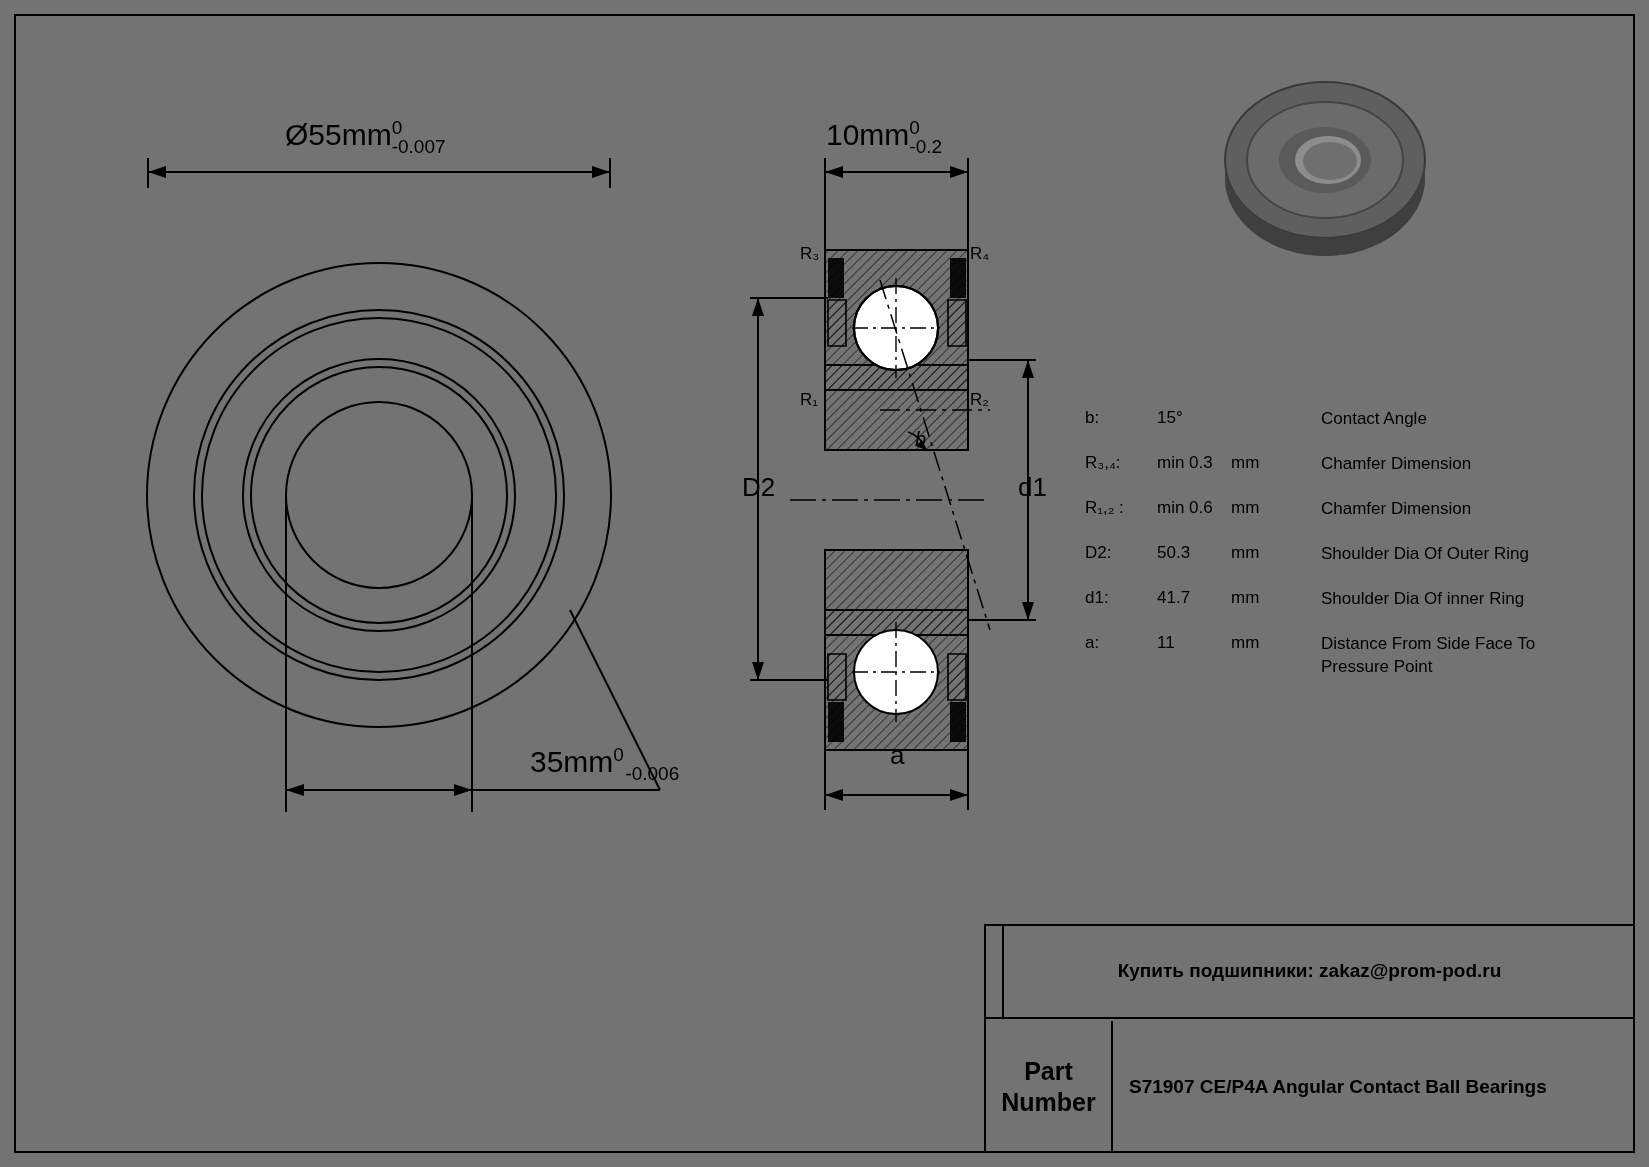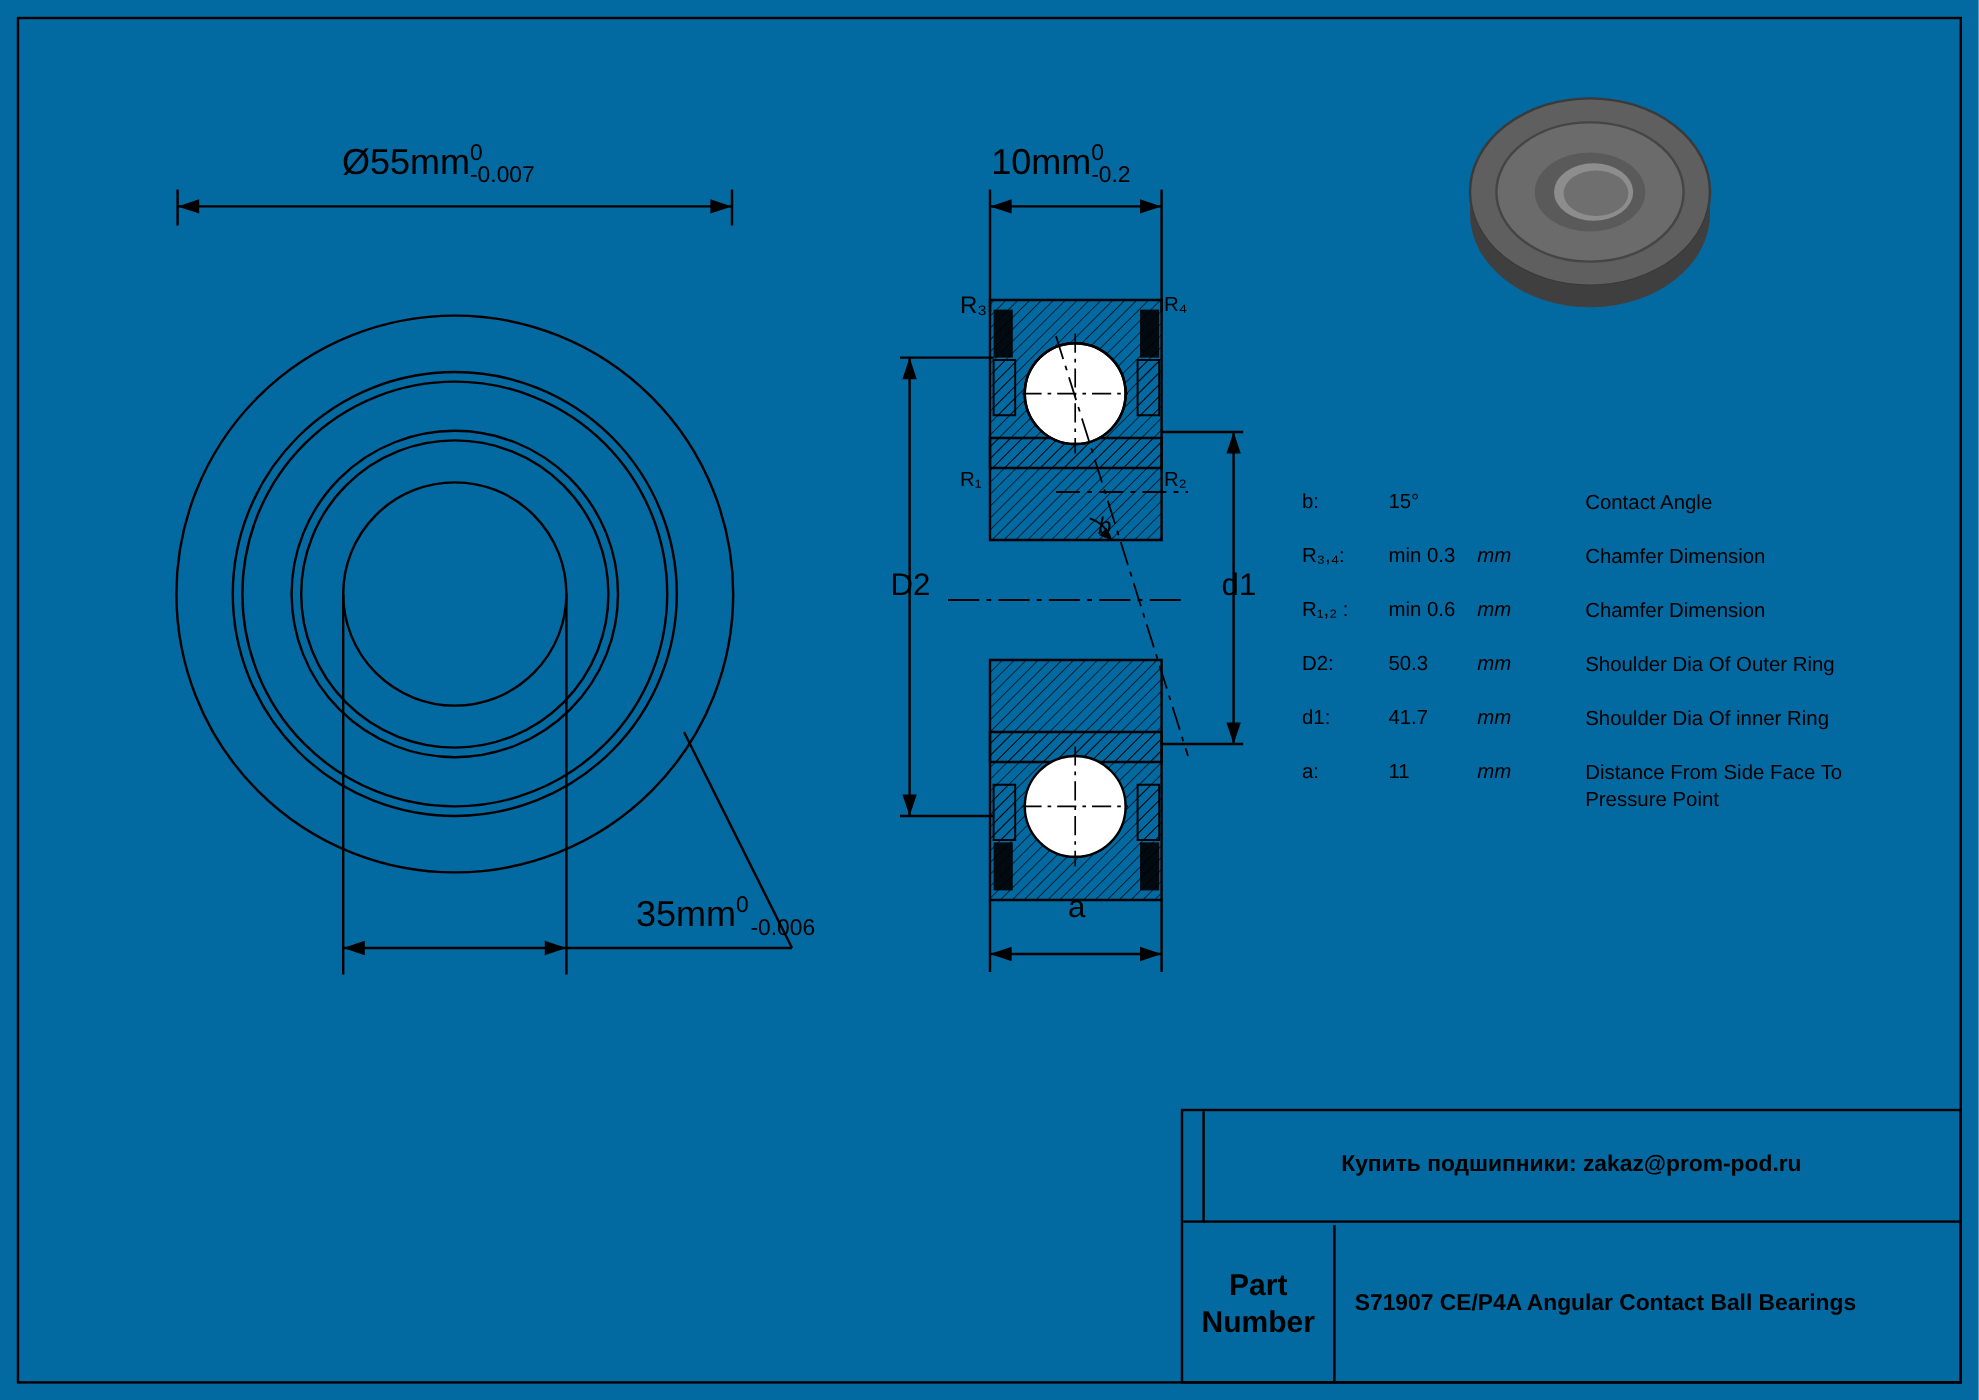--- a/index.html
+++ b/index.html
@@ -1,29 +1,29 @@
 <!DOCTYPE html>
 <html><head>
 <meta charset="utf-8">
 <style>
   html,body{margin:0;padding:0;background:#fff;}
   body{font-family:"Liberation Sans",sans-serif;color:#000;}
-  #page{position:relative;width:1649px;height:1167px;background:#0369a1;overflow:hidden;}
+  #page{position:relative;width:1649px;height:1167px;background:#737373;overflow:hidden;}
   .frame{position:absolute;left:14px;top:14px;width:1621px;height:1139px;border:2px solid #000;box-sizing:border-box;}
 
   
   .lbl{position:absolute;white-space:nowrap;}
   .dimtxt{font-size:30px;}
 
   
   .spec{position:absolute;left:1085px;top:408px;width:520px;font-size:17px;}
   .spec-row{display:flex;align-items:flex-start;margin-bottom:22px;}
   .spec-sym{width:72px;white-space:nowrap;}
   .spec-val{width:74px;white-space:nowrap;}
-  .spec-unit{width:90px;white-space:nowrap;font-style:italic;}
+  .spec-unit{width:90px;white-space:nowrap;}
   .spec-desc{flex:1;line-height:1.35;}
 
   
   .tb{position:absolute;left:984px;top:924px;width:651px;height:229px;border:2px solid #000;box-sizing:border-box;font-weight:bold;}
   .tb-top{position:absolute;left:0;top:0;width:100%;height:93px;box-sizing:border-box;border-bottom:2px solid #000;}
   .tb-email{position:absolute;left:0;right:0;top:34px;text-align:center;font-size:19px;}
   .tb-left{position:absolute;left:0;top:95px;width:127px;height:132px;box-sizing:border-box;border-right:2px solid #000;
            display:flex;align-items:center;justify-content:center;text-align:center;font-size:25px;line-height:1.25;}
   .tb-right{position:absolute;left:129px;top:95px;right:0;height:132px;display:flex;align-items:center;padding-left:14px;font-size:19px;}
   .tb-notch{position:absolute;left:0;top:0;width:18px;height:93px;border-right:2px solid #000;box-sizing:border-box;}
@@ -148,21 +148,21 @@
       <line x1="85" y1="645" x2="228" y2="645" stroke="#000" stroke-width="2"></line>
       <polygon points="85,645 103,639 103,651" fill="#000"></polygon>
       <polygon points="228,645 210,639 210,651" fill="#000"></polygon>
       <line x1="85" y1="600" x2="85" y2="660" stroke="#000" stroke-width="2"></line>
       <line x1="228" y1="600" x2="228" y2="660" stroke="#000" stroke-width="2"></line>
 
       <path d="M168,282 A28,28 0 0 1 186,300" fill="none" stroke="#000" stroke-width="1.6"></path>
       <polygon points="186,300 176,296 182,290" fill="#000"></polygon>
     </svg>
 
-    <div class="lbl" style="left:800px;top:244px;font-size:20px;"><span>R₃</span></div>
+    <div class="lbl" style="left:800px;top:244px;font-size:17px;"><span>R₃</span></div>
     <div class="lbl" style="left:970px;top:244px;font-size:17px;text-align:center;"><span>R₄</span></div>
     <div class="lbl" style="left:800px;top:390px;font-size:17px;"><span>R₁</span></div>
     <div class="lbl" style="left:970px;top:390px;font-size:17px;"><span>R₂</span></div>
 
     <div class="lbl" style="left:742px;top:472px;font-size:26px;">D2</div>
     <div class="lbl" style="left:1018px;top:472px;font-size:26px;">d1</div>
     <div class="lbl" style="left:890px;top:740px;font-size:26px;">a</div>
     <div class="lbl" style="left:915px;top:428px;font-size:20px;font-style:italic;">b</div>
   </div>
 

